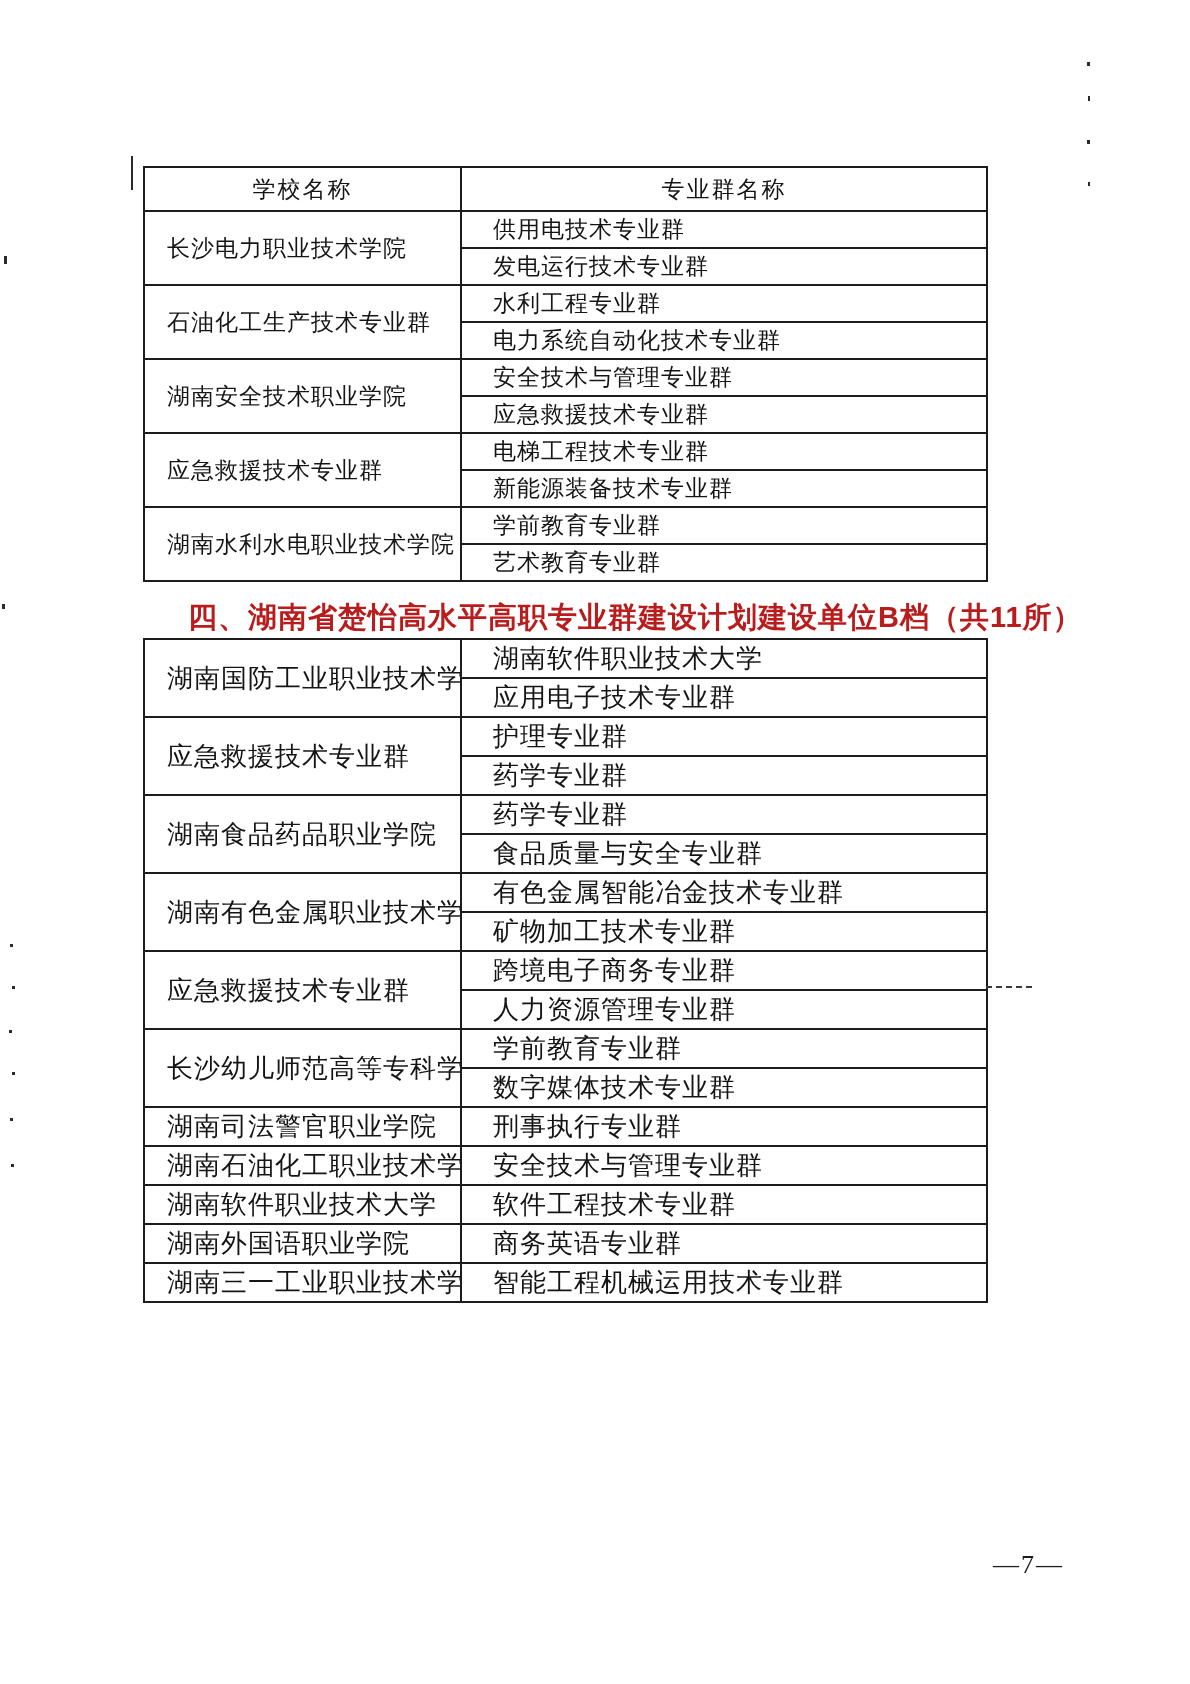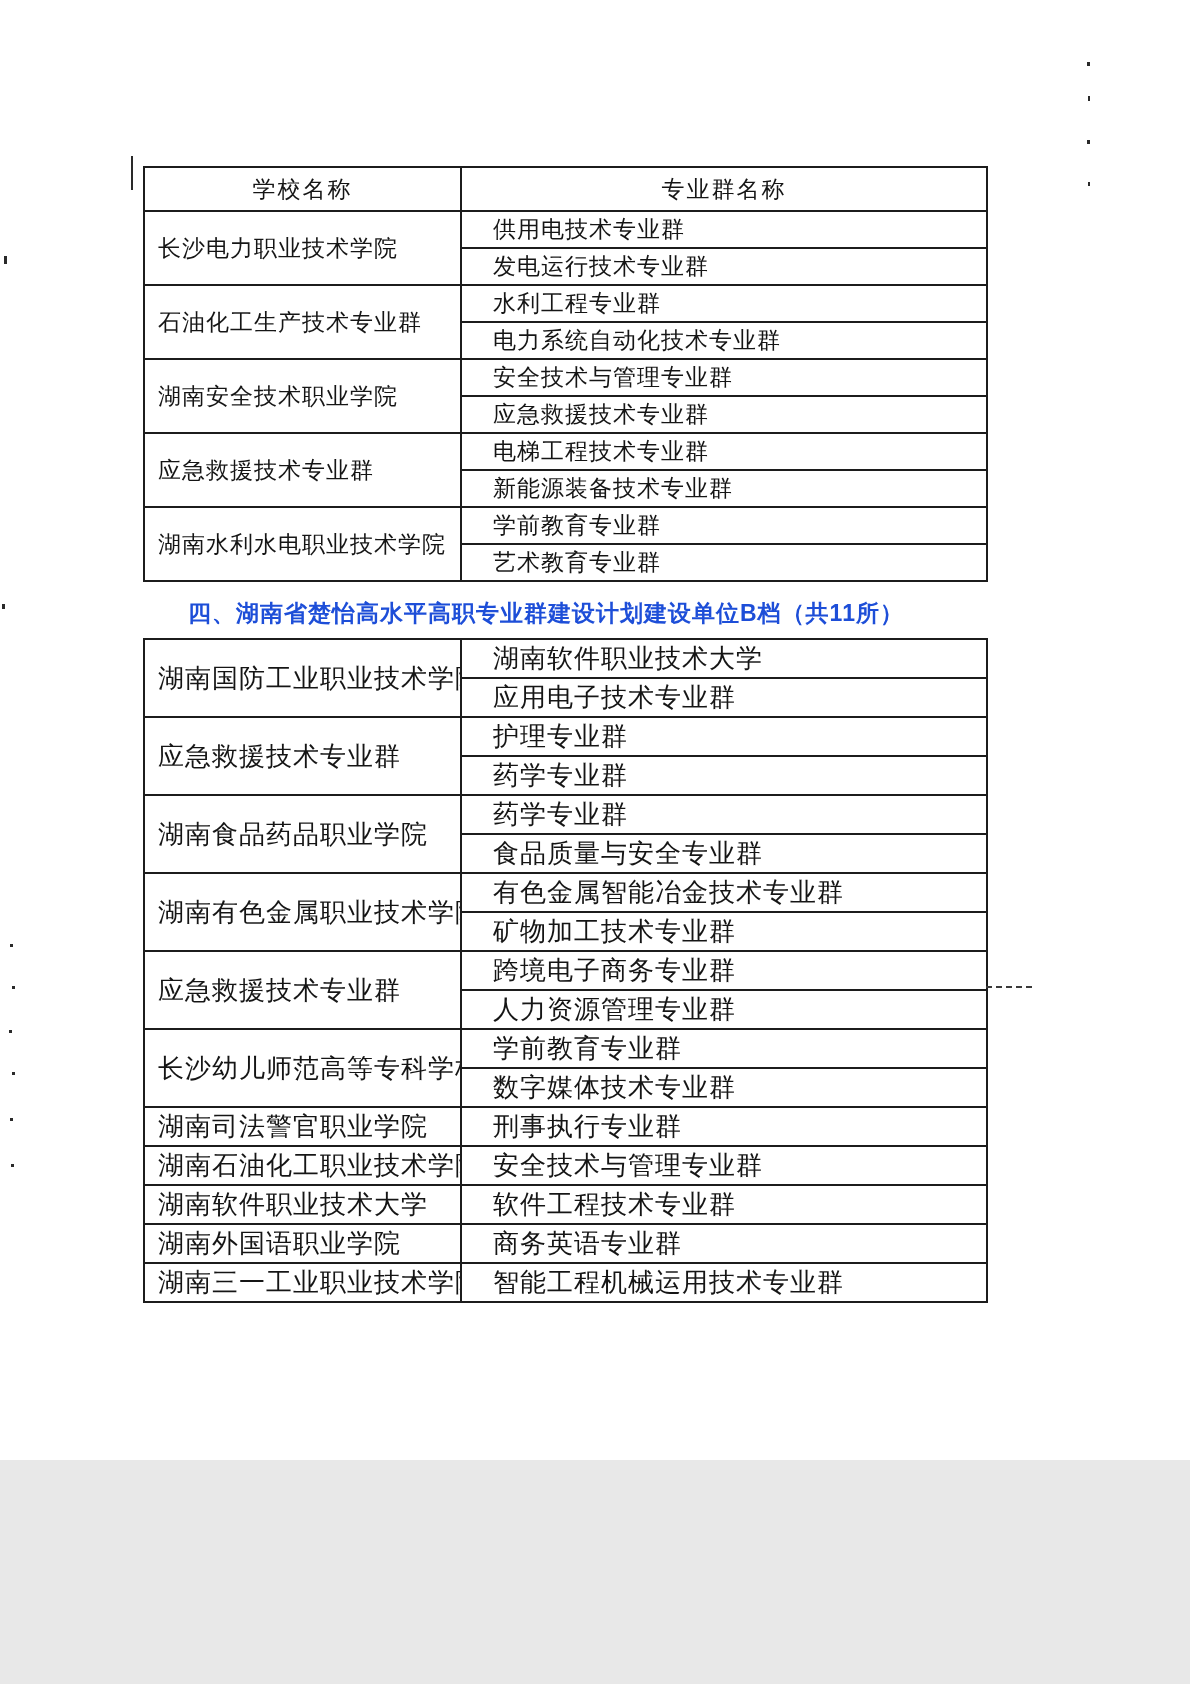--- a/index.html
+++ b/index.html
@@ -2,21 +2,21 @@
 <html><head>
 <meta charset="utf-8">
 <style>
   * { margin: 0; padding: 0; box-sizing: border-box; }
   html, body { background: #e8e8e8; }
   body { font-family: "Liberation Serif", "DejaVu Serif", serif; }
 
   .sheet {
     position: relative;
     width: 1190px;
-    height: 1460px;
+    height: 1684px;
     background: #ffffff;
     color: #151515;
     overflow: hidden;
   }
 
   table {
     border-collapse: collapse;
     table-layout: fixed;
     position: absolute;
     left: 143px;
@@ -39,33 +39,33 @@
 
   #tableA th {
     height: 44px;
     text-align: center;
     font-size: 23px;
     letter-spacing: 2px;
   }
   #tableA td { height: 37px; font-size: 23px; }
   #tableB td { height: 39px; font-size: 26px; }
 
-  td.school-cell { padding-left: 13px;  letter-spacing: 1px; }
+  td.school-cell { padding-left: 22px;  letter-spacing: 1px; }
   td.group-cell  { padding-left: 31px; letter-spacing: 1px; }
 
   .section-heading {
     position: absolute;
     left: 188px;
     top: 598px;
     width: 820px;
     font-family: "Liberation Sans", "DejaVu Sans", sans-serif;
     font-weight: bold;
-    font-size: 23px;
+    font-size: 29px;
     letter-spacing: 1px;
-    color: #1d4ed8;
+    color: #b91c1c;
     white-space: nowrap;
   }
 
   .page-number {
     position: absolute;
     left: 993px;
     top: 1550px;
     font-size: 26px;
     letter-spacing: 2px;
     color: #1a1a1a;

